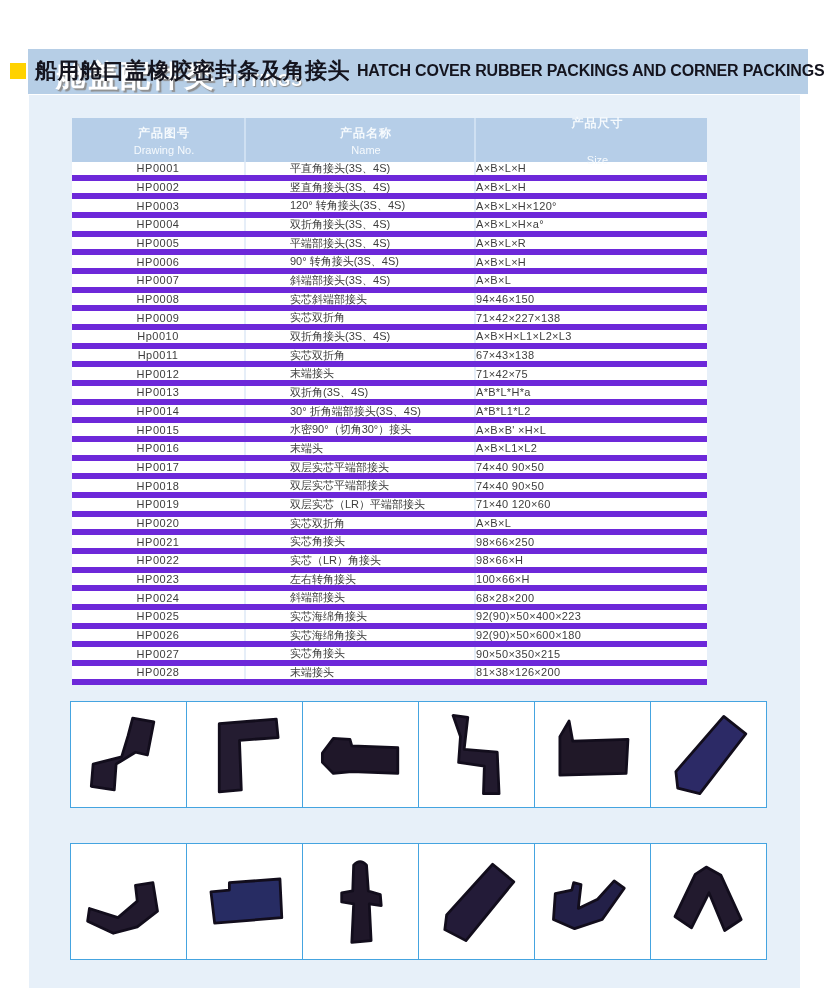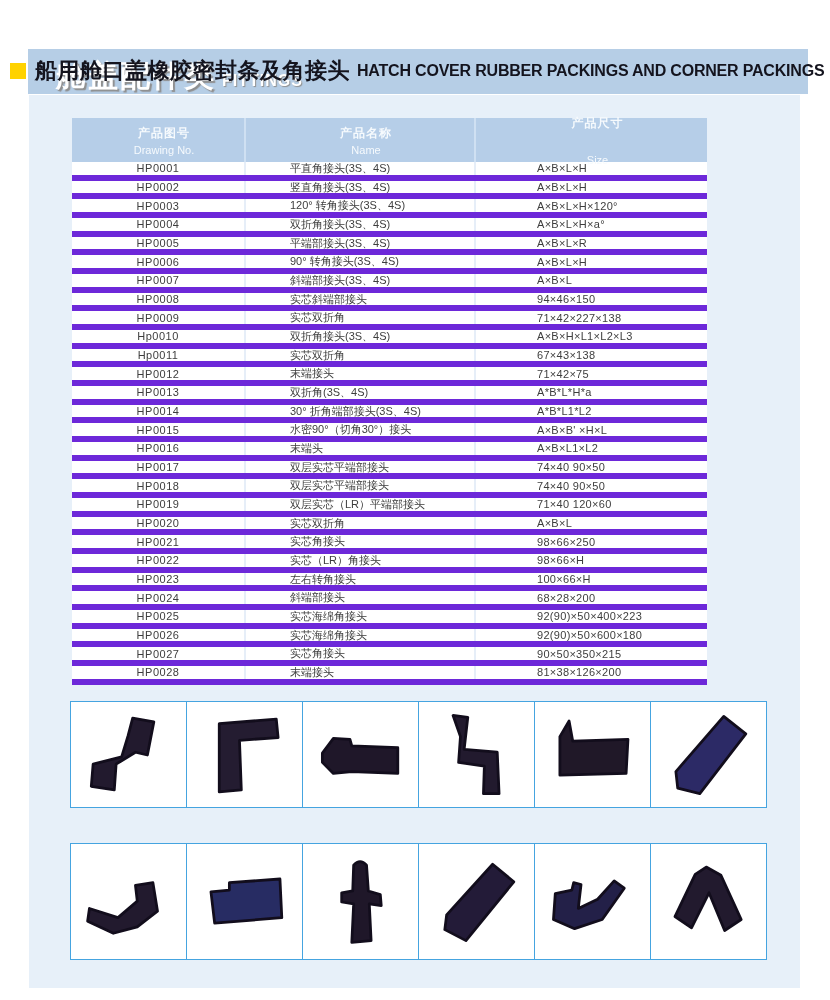--- a/index.html
+++ b/index.html
@@ -50,21 +50,21 @@
     display:flex;height:18.68px;background:#ffffff;box-sizing:border-box;
     border-bottom:6px solid #6d28d9;
   }
   .td{
     font-size:11px;color:#3d3d3d;display:flex;align-items:center;
     box-sizing:border-box;border-right:2px solid #e6eef8;white-space:nowrap;overflow:hidden;
   }
   .td:last-child{border-right:none;}
   .td.c0{justify-content:center;letter-spacing:0.5px;}
   .td.c1{padding-left:44px;}
-  .td.c2{padding-left:61px;letter-spacing:0.3px;}
+  .td.c2{letter-spacing:0.3px;}
   
   .gallery{position:absolute;left:41px;display:flex;}
   .g1{top:606px;} .g2{top:748px;}
   .gcell{
     width:117px;background:#ffffff;border:1px solid #45a4e0;
     box-sizing:border-box;margin-left:-1px;
     display:flex;align-items:center;justify-content:center;
   }
   .gcell:first-child{margin-left:0;}
   .g1 .gcell{height:107px;}

